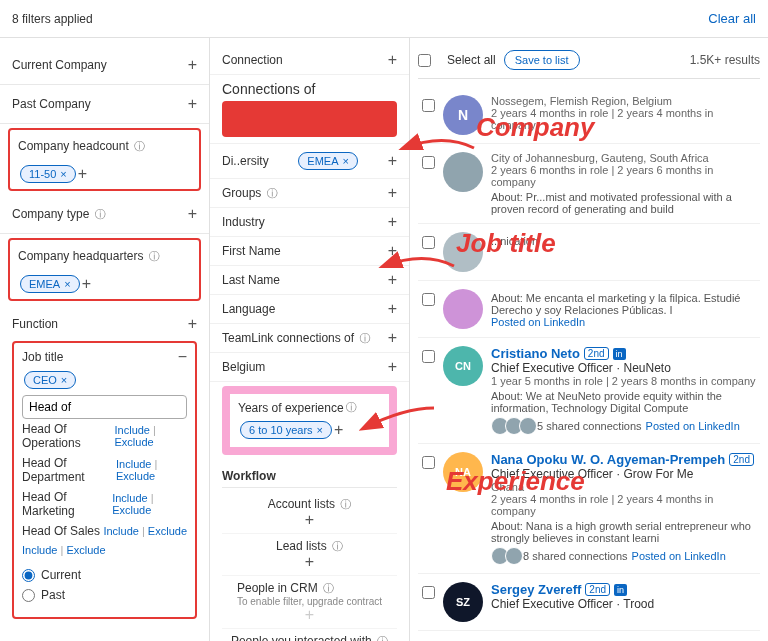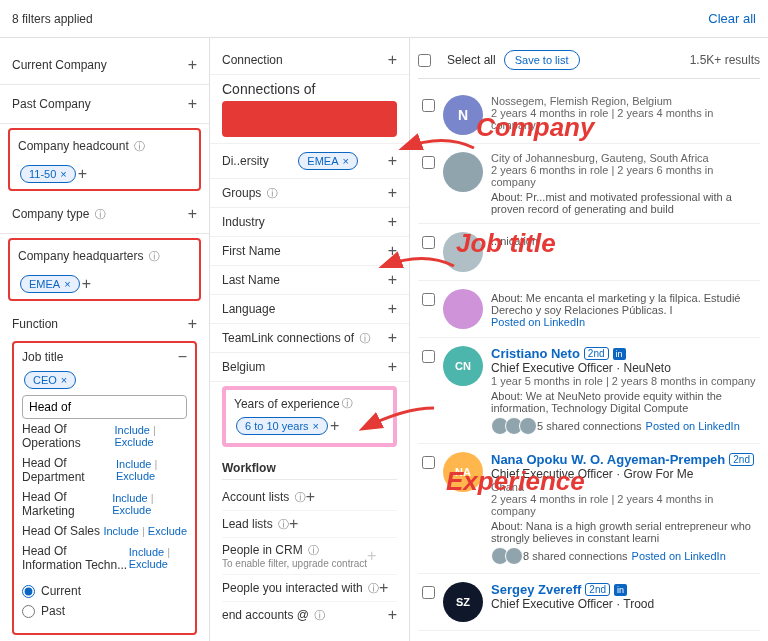--- a/index.html
+++ b/index.html
@@ -55,26 +55,26 @@
 
     .connections-of-box { padding: 6px 12px; border-bottom: 1px solid #f0f0f0; }
     .conn-of-label { font-size: 14px; color: #333; margin-bottom: 4px; }
     .conn-of-input-box {
       background: #e53935; border-radius: 4px; padding: 8px; display: flex; justify-content: center; align-items: center; min-height: 36px;
     }
 
     .diversity-row { padding: 6px 12px; border-bottom: 1px solid #f0f0f0; }
     .diversity-inner { display: flex; justify-content: space-between; align-items: center; }
 
-    .years-exp-box { border: 4px solid #f9a8d4; border-radius: 4px; padding: 6px 8px; margin: 4px 12px; }
+    .years-exp-box { border: 8px solid #f9a8d4; border-radius: 4px; padding: 6px 8px; margin: 4px 12px; }
     .years-exp-header { font-size: 12px; color: #333; display: flex; align-items: center; margin-bottom: 4px; }
 
     .workflow-section { padding: 6px 12px; }
     .workflow-label { font-size: 12px; font-weight: 600; color: #333; padding: 4px 0; border-bottom: 1px solid #e8e8e8; margin-bottom: 4px; }
-    .workflow-row { display: flex; justify-content: flex-start; align-items: center; padding: 5px 0; border-bottom: 1px solid #f4f4f4; }
+    .workflow-row { display: flex; justify-content: space-between; align-items: center; padding: 5px 0; border-bottom: 1px solid #f4f4f4; flex-direction: column; }
     .upgrade-text { font-size: 10px; color: #888; }
     .disabled-plus { color: #ccc; }
 
     .saved-accounts-row { display: flex; justify-content: space-between; align-items: center; padding: 5px 0; }
     .saved-accounts-label { font-size: 12px; color: #333; }
 
     
     .right-panel { flex: 1; overflow-y: auto; padding: 8px; }
     .results-bar { display: flex; align-items: center; justify-content: space-between; padding: 4px 0 8px 0; border-bottom: 1px solid #e0e0e0; margin-bottom: 8px; }
     .results-bar-left { display: flex; align-items: center; gap: 8px; }
@@ -204,21 +204,20 @@
           </div>
           <div class="suggestion-row">
             <span class="suggestion-text">Head Of Marketing</span>
             <span class="action-links"><span>Include</span><span>Exclude</span></span>
           </div>
           <div class="suggestion-row">
             <span class="suggestion-text">Head Of Sales</span>
             <span class="action-links"><span>Include</span><span>Exclude</span></span>
           </div>
           <div class="suggestion-row">
-            <span class="suggestion-text">Head Of Information Techn...</span>
             <span class="action-links"><span>Include</span><span>Exclude</span></span>
           </div>
         </div>
 
         <div class="radio-group">
           <div class="radio-item">
             <input type="radio" name="jobtitle-type" checked="" style="">
             <span>Current</span>
           </div>
           <div class="radio-item">

